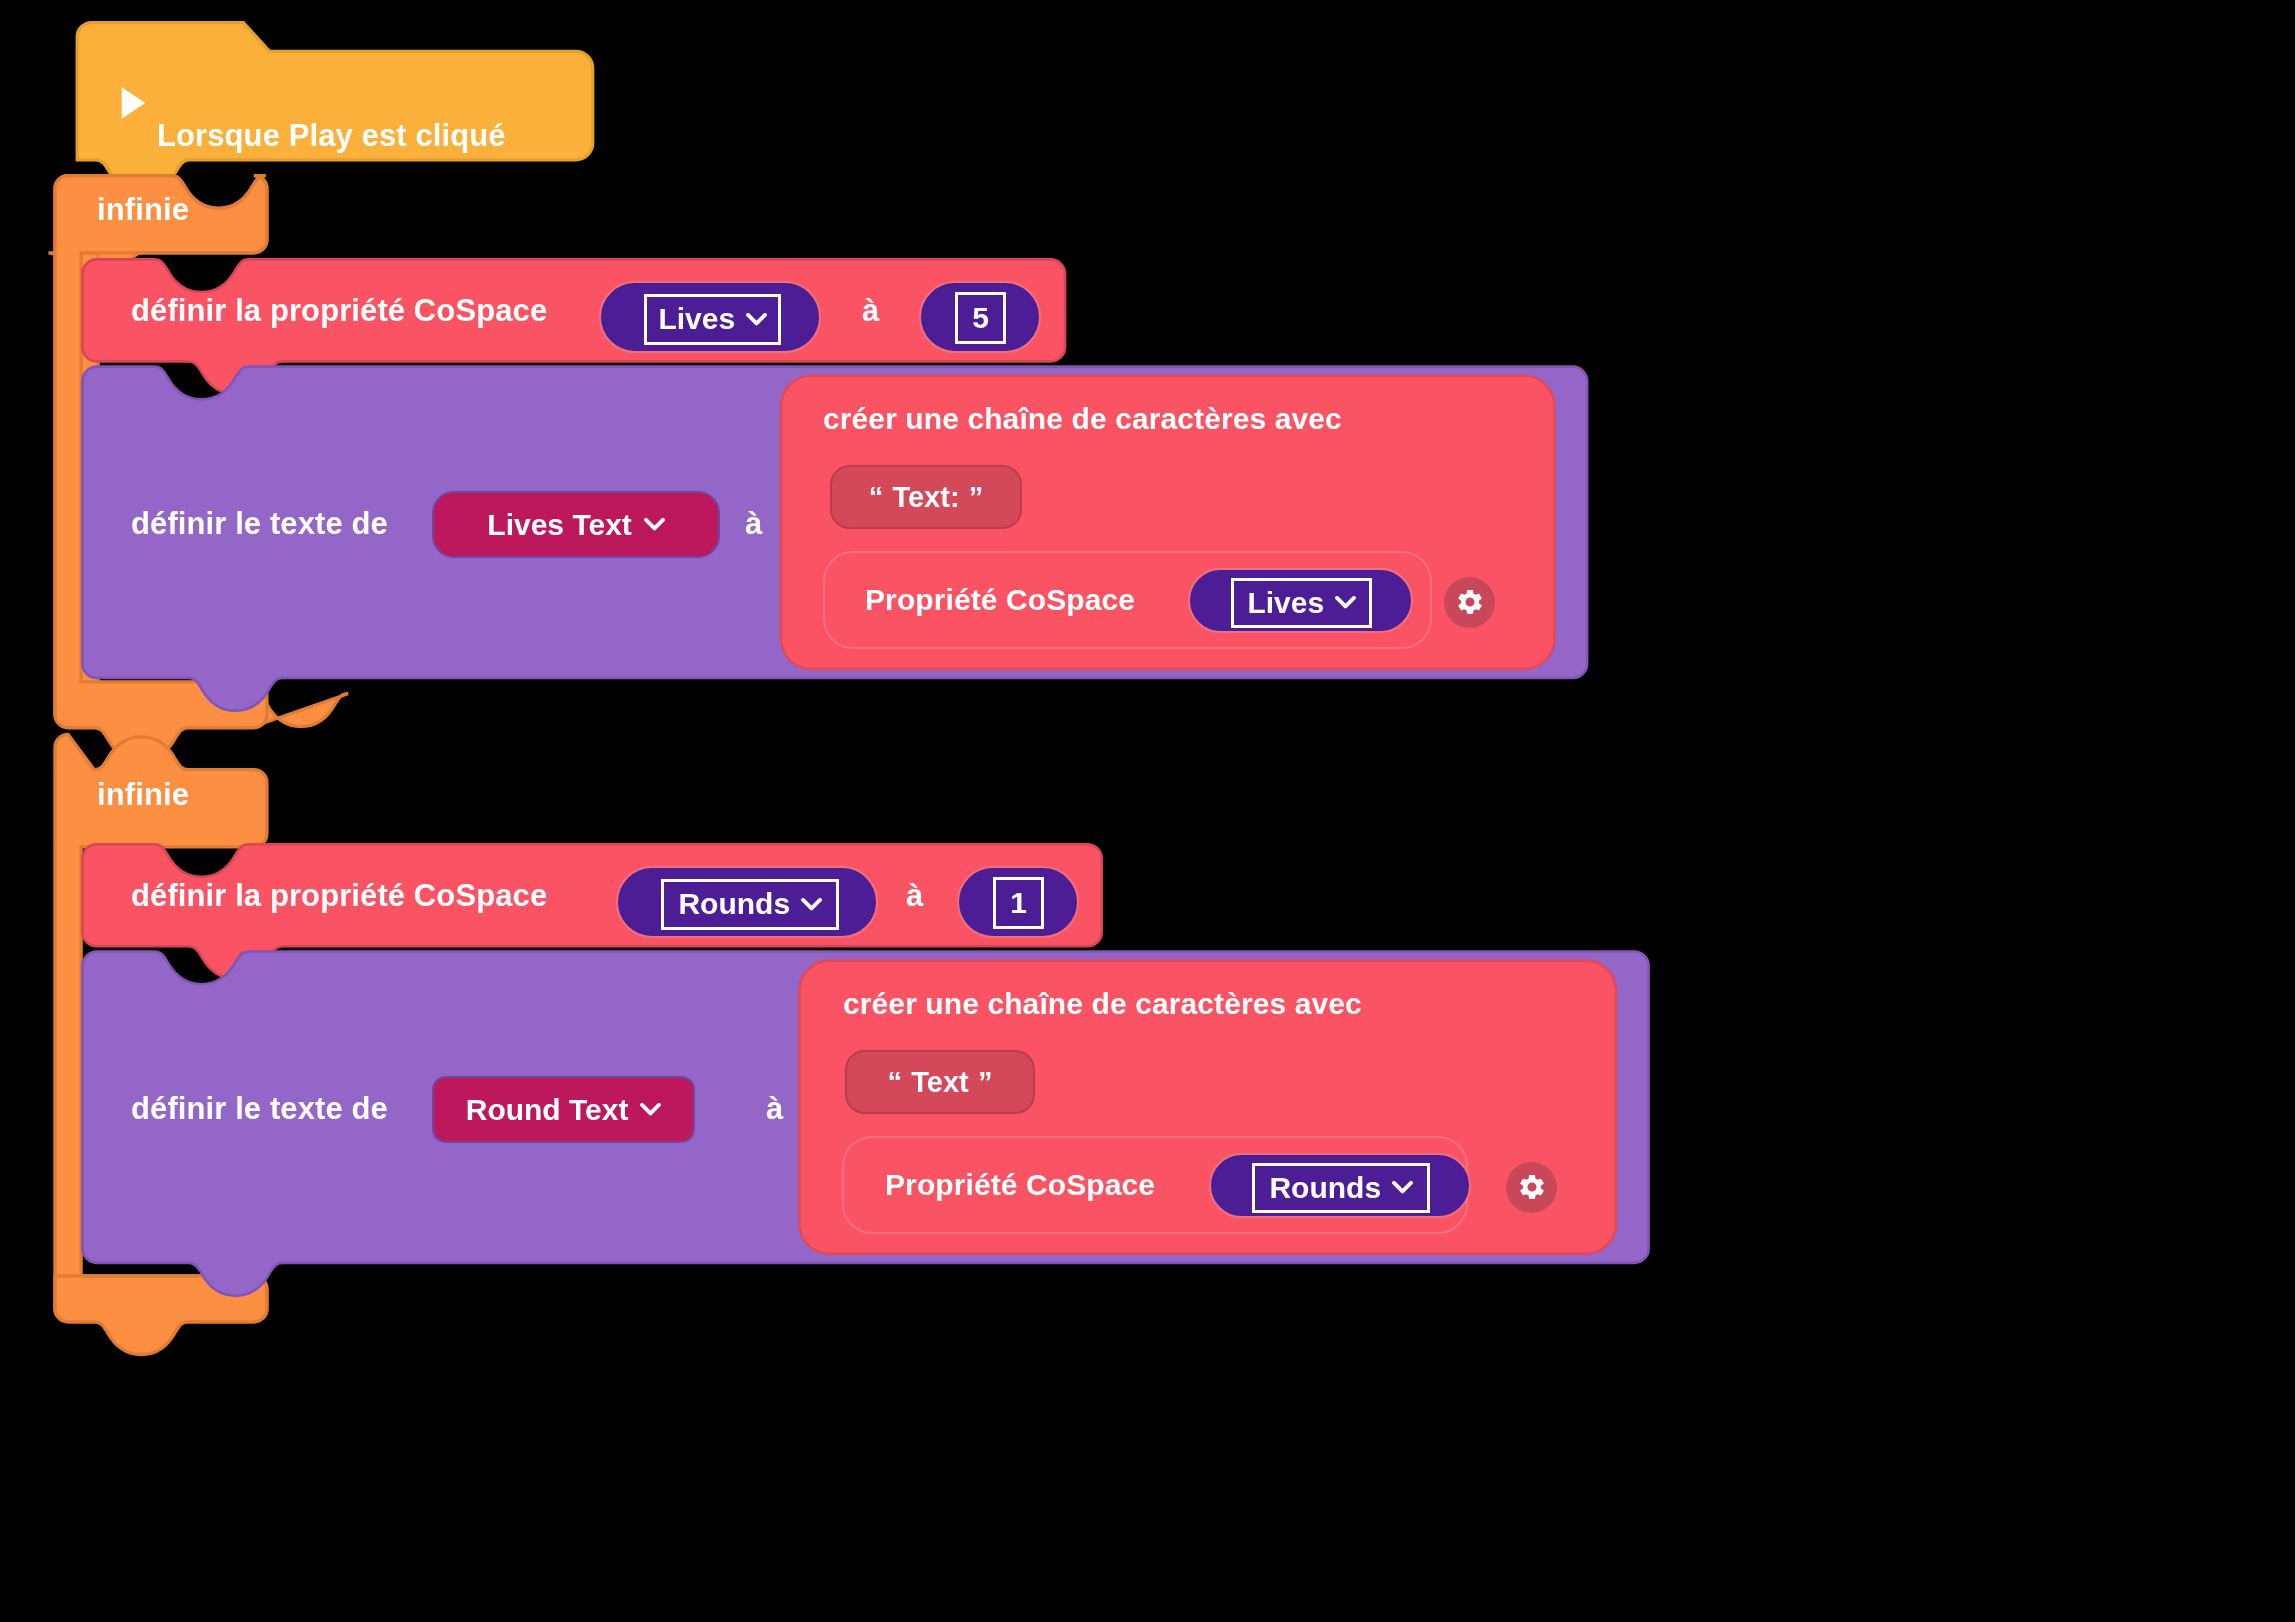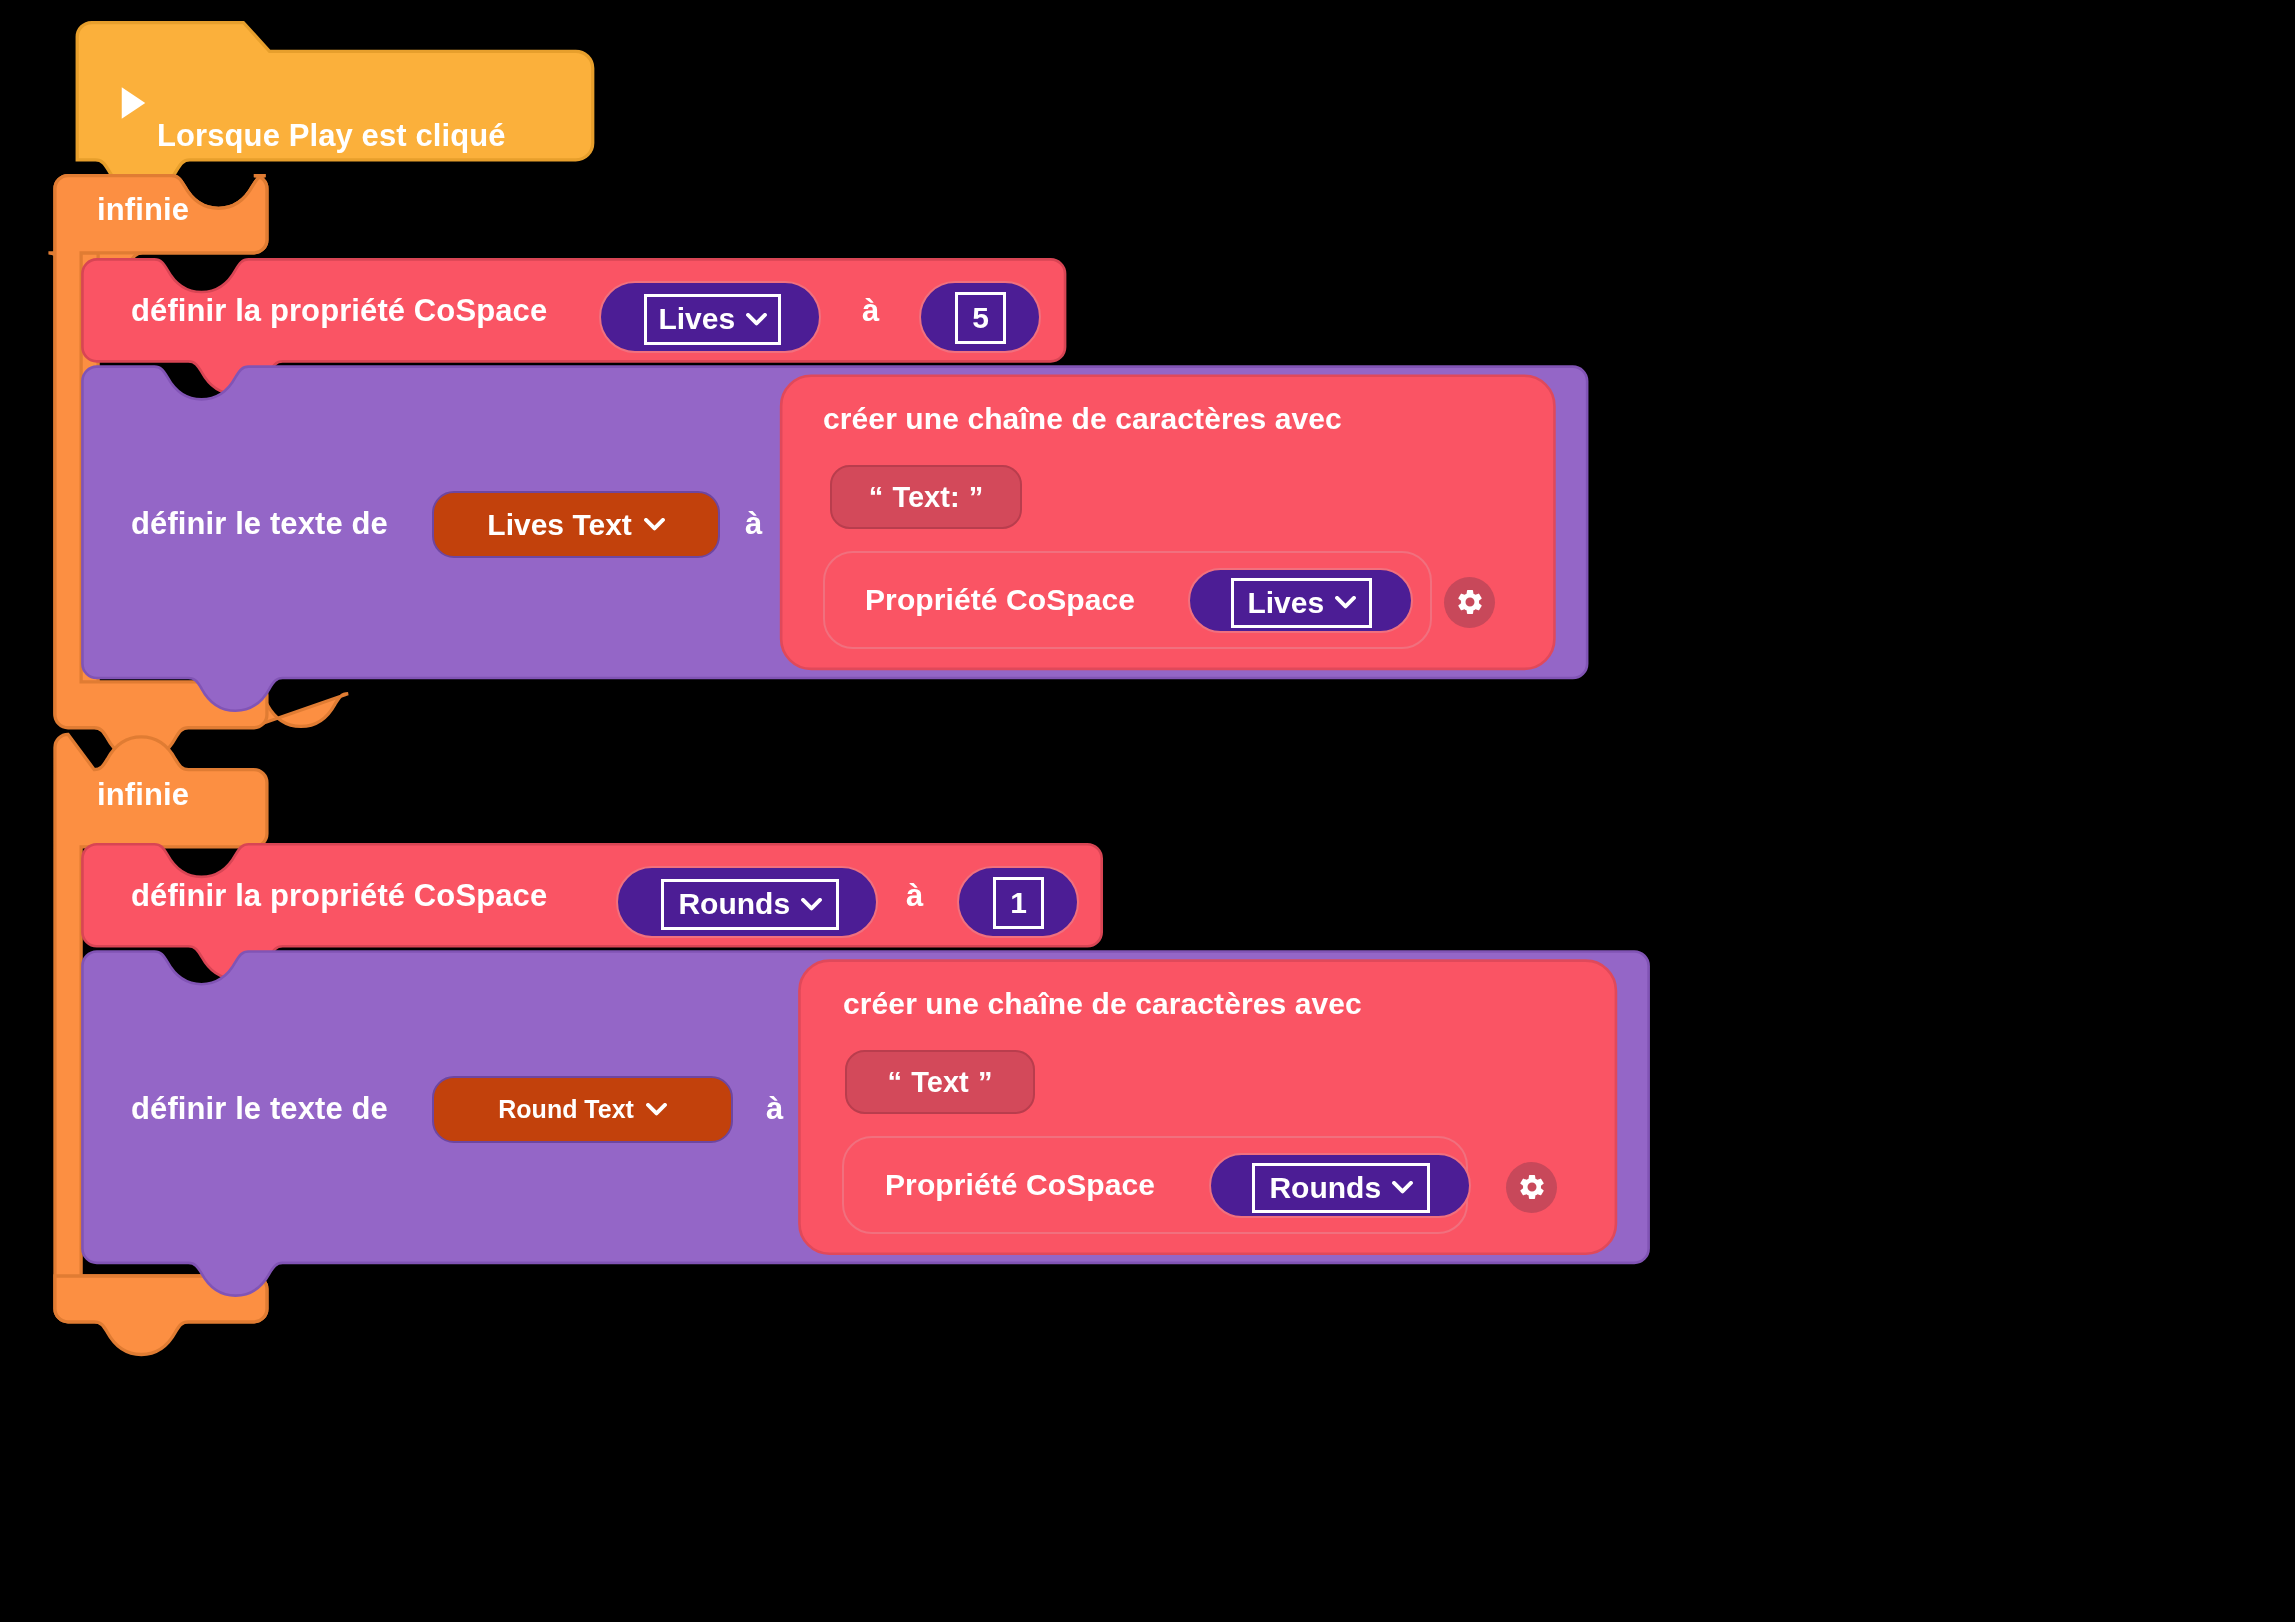--- a/index.html
+++ b/index.html
@@ -27,21 +27,21 @@
   
   .ddbox{
     position:absolute;box-sizing:border-box;border:3.9px solid #ffffff;
     display:flex;align-items:center;justify-content:center;gap:10.5px;
     color:#fff;font-weight:700;white-space:nowrap;
   }
   .ddbox.thin{border-width:3.3px;}
   
   .pill{
     position:absolute;box-sizing:border-box;border-radius:22px;
-    background:#c2410c;border:2px solid #6e46a0;
+    background:#be185d;border:2px solid #6e46a0;
     display:flex;align-items:center;justify-content:center;gap:11.8px;
     color:#fff;font-weight:700;white-space:nowrap;
   }
   
   .strpill{
     position:absolute;box-sizing:border-box;border-radius:19.6px;
     background:#d3495a;border:2px solid #b93d4d;
     display:flex;align-items:center;justify-content:center;gap:9.2px;
     color:#fff;font-weight:700;white-space:nowrap;
   }
@@ -385,21 +385,21 @@
   <span class="lbl t48" style="left:906px;top:877px;height:38px;">à</span>
 
   <div class="socket red" style="left:957px;top:866px;width:122px;height:72px;">
     <div class="ddbox thin" style="left:34px;top:9.2px;width:51px;height:52px;font-size:30px;">
       <span>1</span>
     </div>
   </div>
 
   <span class="lbl t48" style="left:131px;top:1090px;height:38px;">définir le texte de</span>
 
-  <div class="pill" style="left:432px;top:1076px;width:301px;height:67px;font-size:25px;">
+  <div class="pill" style="left:432px;top:1076px;width:263px;height:67px;font-size:30px;border-radius:14px;">
     <span>Round Text</span>
     <span class="caret">
       <svg width="21" height="13" viewBox="0 0 32 20">
           <path d="M3 3 L16 16 L29 3" stroke="#fff" stroke-width="6" fill="none" stroke-linecap="round" stroke-linejoin="round"></path>
         </svg>
     </span>
   </div>
 
   <span class="lbl t48" style="left:766px;top:1090px;height:38px;">à</span>
 

